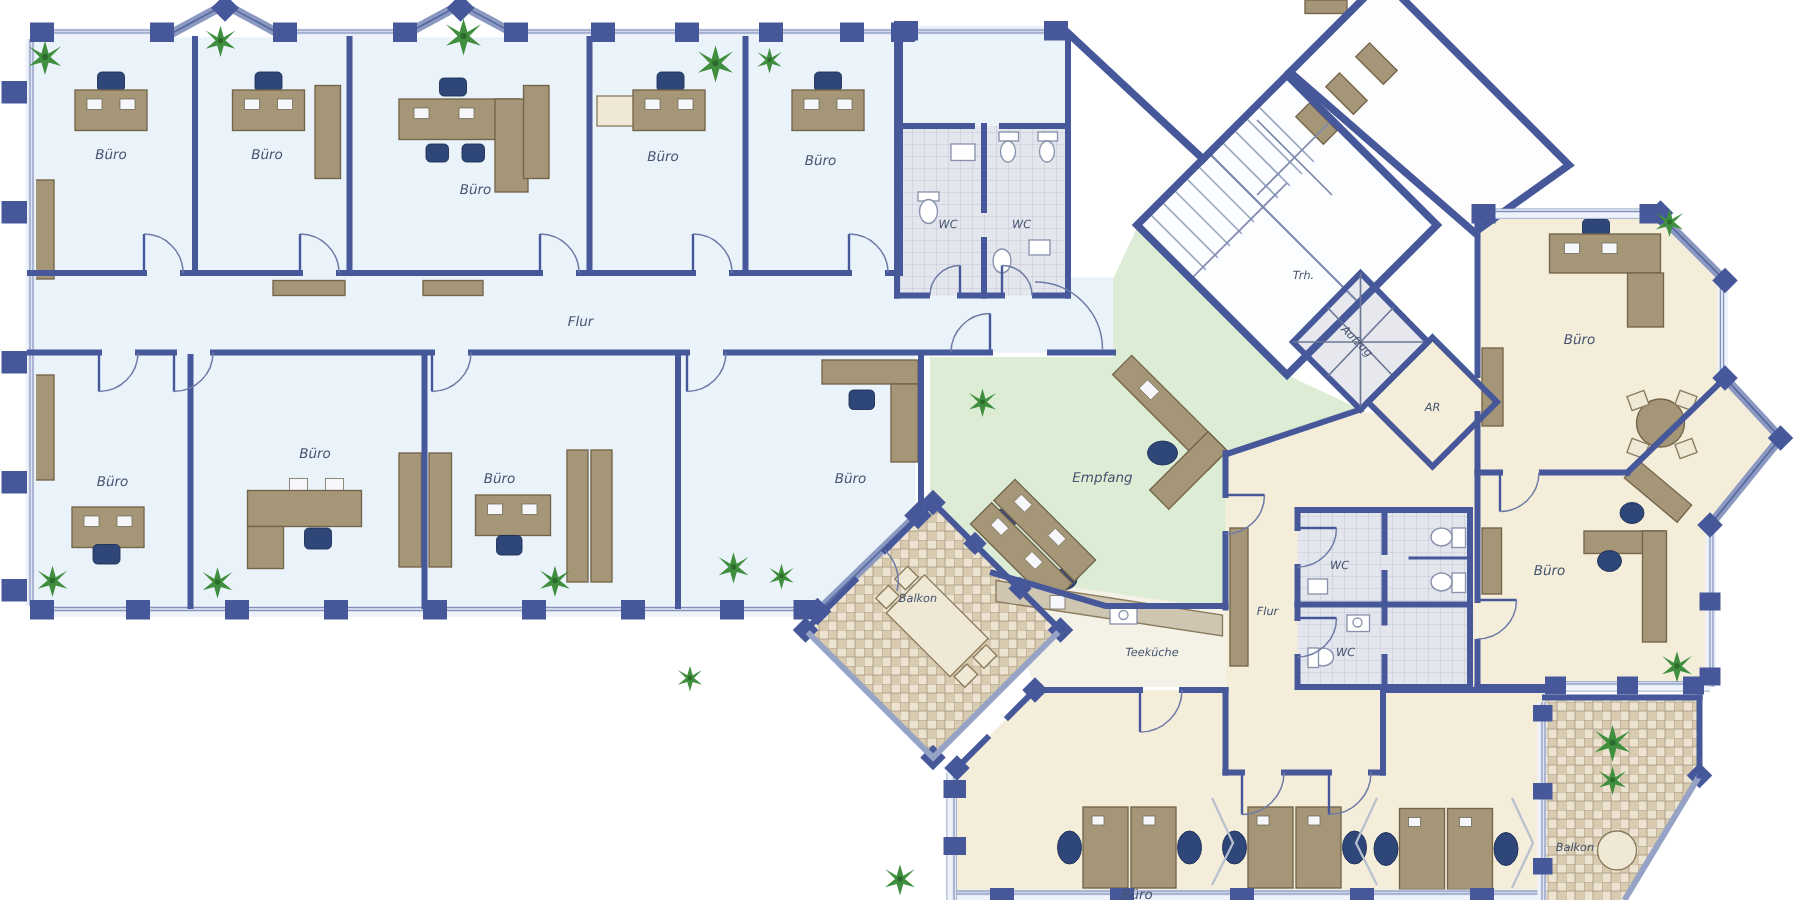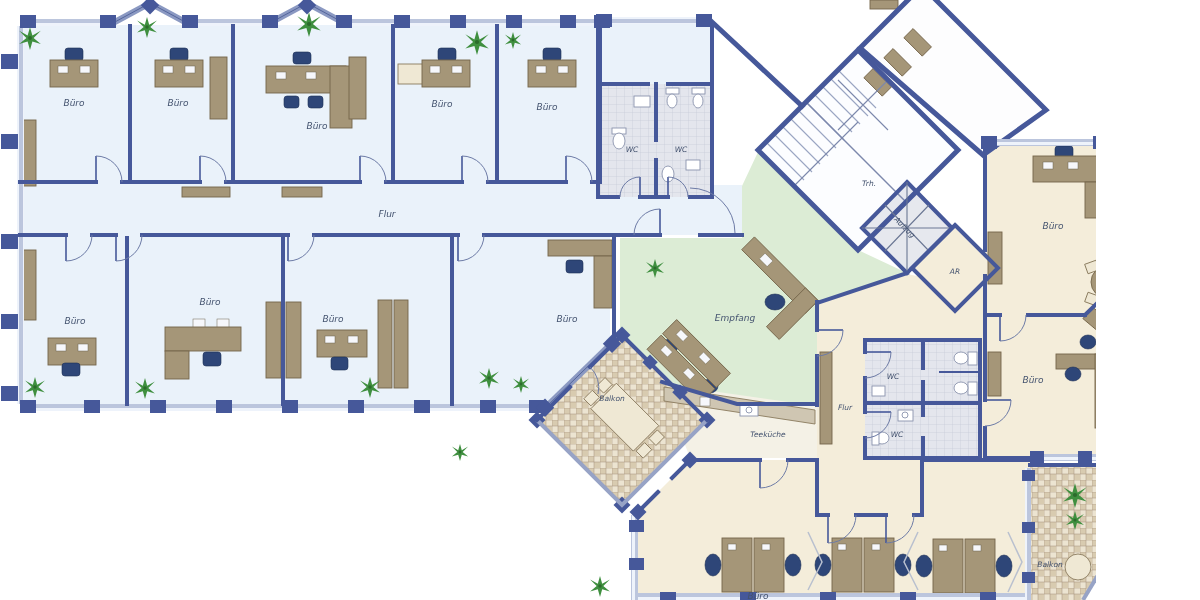--- a/index.html
+++ b/index.html
@@ -1,16 +1,16 @@
 <!DOCTYPE html>
 <html><head>
 <meta charset="utf-8">
 <style>
   html,body{margin:0;padding:0;background:#fff;}
-  .stage{width:1096px;height:600px;position:relative;background:#fff;overflow:hidden;
+  .stage{width:1200px;height:600px;position:relative;background:#fff;overflow:hidden;
          font-family:"DejaVu Sans",sans-serif;}
   svg{display:block;}
   .wall{stroke:#46589a;fill:none;stroke-linecap:square;}
   .w4{stroke-width:4;} .w5{stroke-width:5;} .w2{stroke-width:2;}
   .band{stroke:#8b99c2;fill:none;stroke-width:6;}
   .bandthin{stroke:#54659c;fill:none;stroke-width:1;}
   .pil{fill:#46589a;}
   .railing{stroke:#97a3c6;stroke-width:4;fill:none;}
   .desk{fill:#a59678;stroke:#74654a;stroke-width:0.9;}
   .cream{fill:#efe8d4;stroke:#8a7b5e;stroke-width:0.9;}

